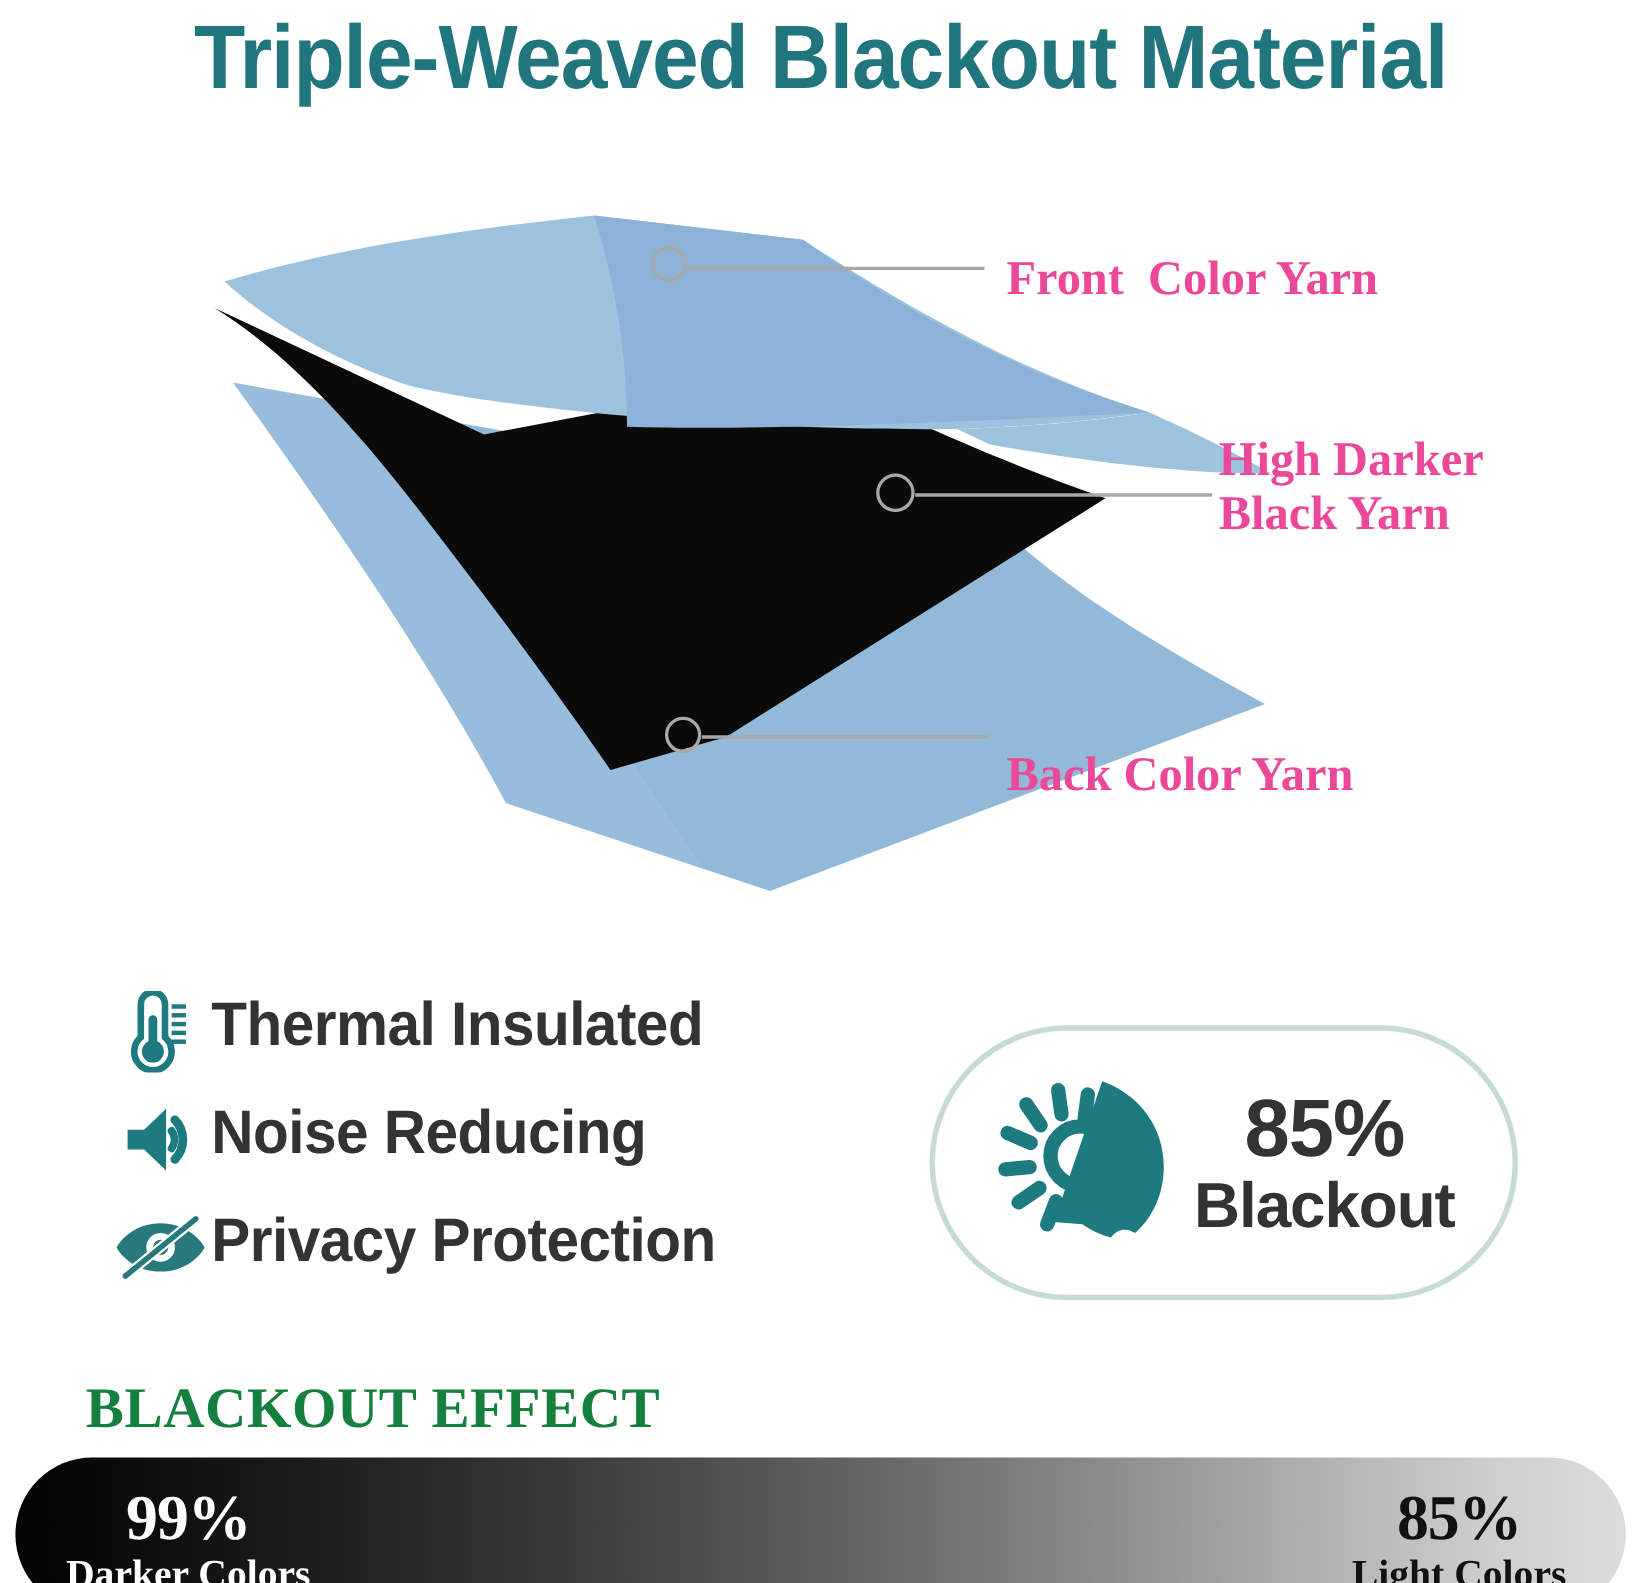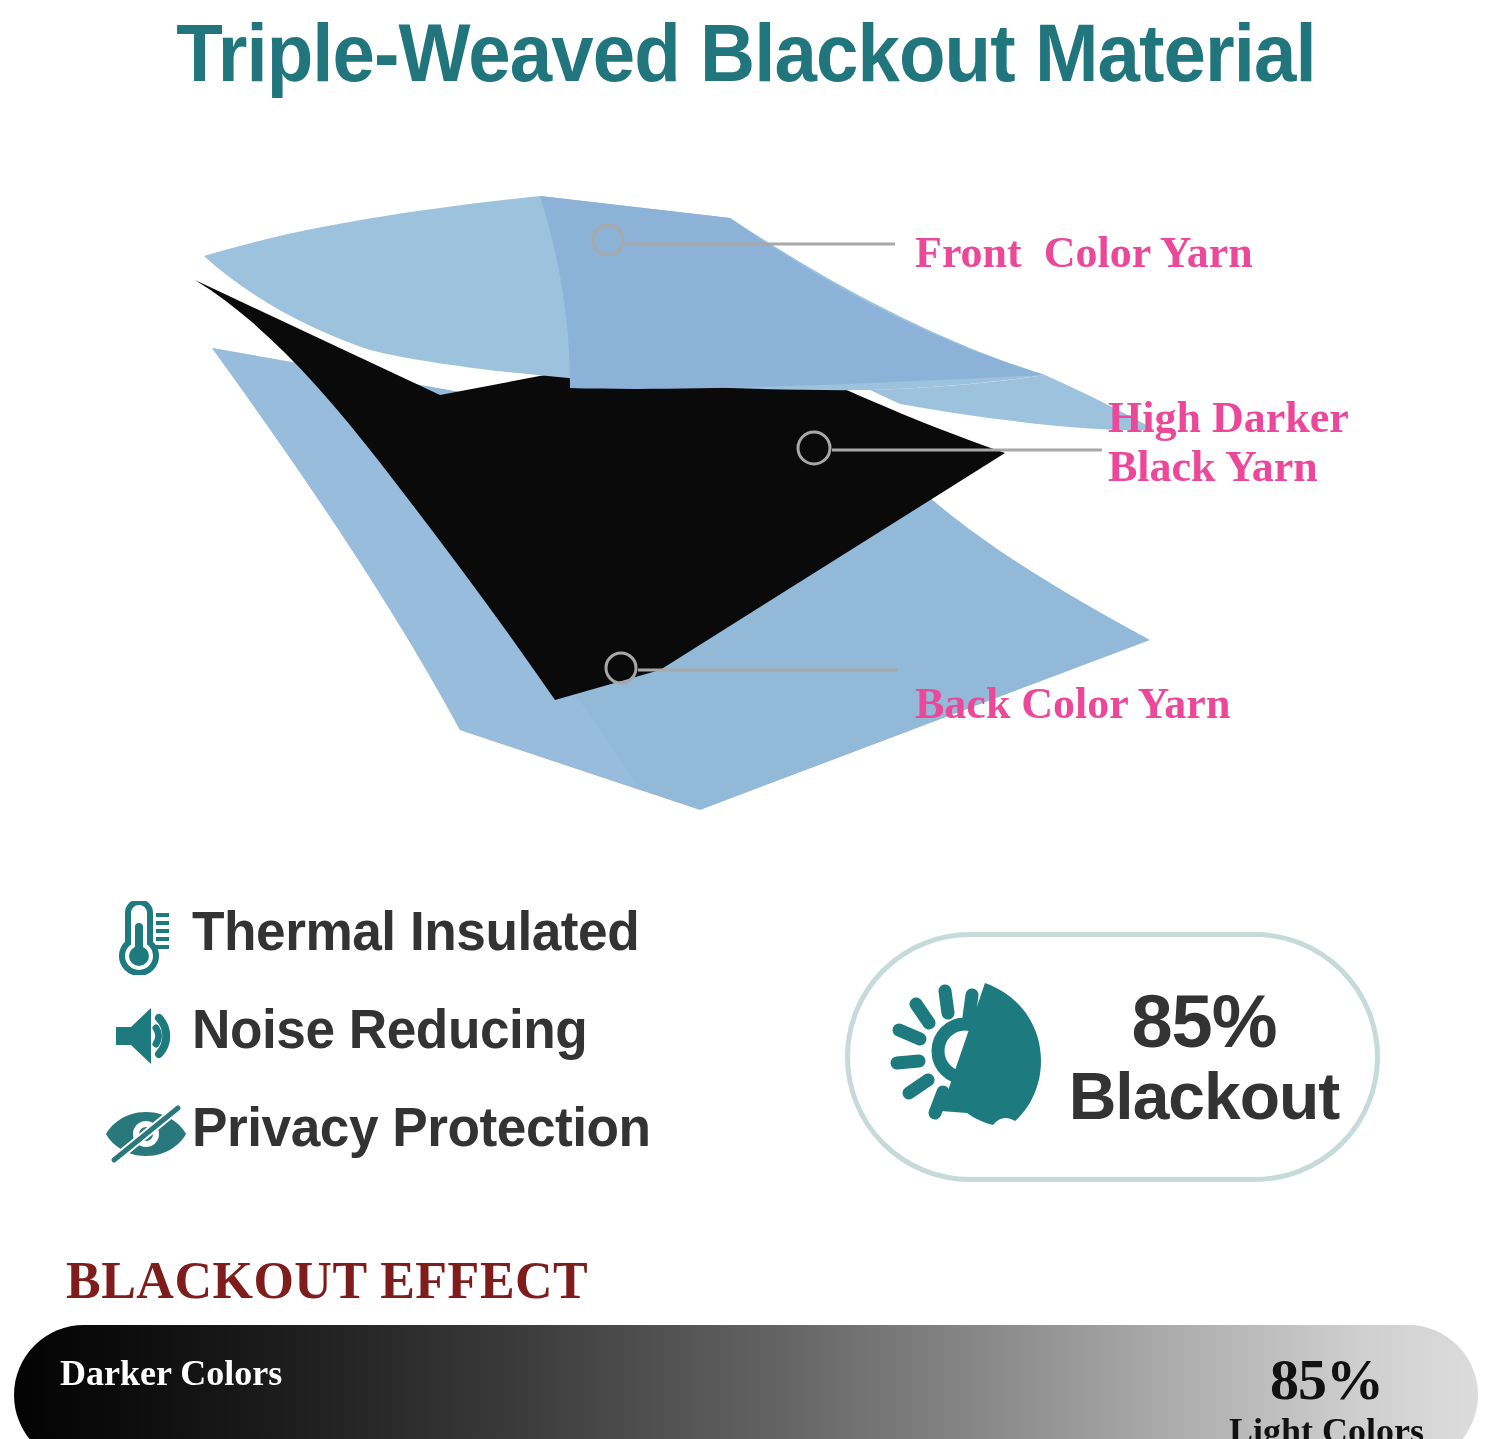--- a/index.html
+++ b/index.html
@@ -138,34 +138,34 @@
     font-family: "Liberation Sans", sans-serif;
     font-weight: bold;
     color: #333333;
     line-height: 1.0;
   }
   #badge-pct {
     font-size: 74px;
     letter-spacing: -1px;
   }
   #badge-word {
-    font-size: 66px;
+    font-size: 58px;
     letter-spacing: -1px;
     margin-top: 4px;
   }
 
   
   #effect-title {
     position: absolute;
-    left: 66px;
+    left: 78px;
     top: 1251px;
     font-family: "Liberation Serif", serif;
     font-weight: bold;
     font-size: 52px;
-    color: #7f1d1d;
+    color: #15803d;
     letter-spacing: 0.5px;
     white-space: nowrap;
   }
   #effect-bar {
     position: absolute;
     left: 14px;
     top: 1325px;
     width: 1464px;
     height: 140px;
     border-radius: 70px;
@@ -319,19 +319,20 @@
   <span id="badge-text">
     <span id="badge-pct">85%</span>
     <span id="badge-word">Blackout</span>
   </span>
 </div>
 
 <div id="effect-title">BLACKOUT EFFECT</div>
 
 <div id="effect-bar">
   <span class="bar-stat" id="bar-left">
+    <span class="pct">99%</span>
     <span class="cap">Darker Colors</span>
   </span>
   <span class="bar-stat" id="bar-right">
     <span class="pct">85%</span>
     <span class="cap">Light Colors</span>
   </span>
 </div>
 
 </body></html>

